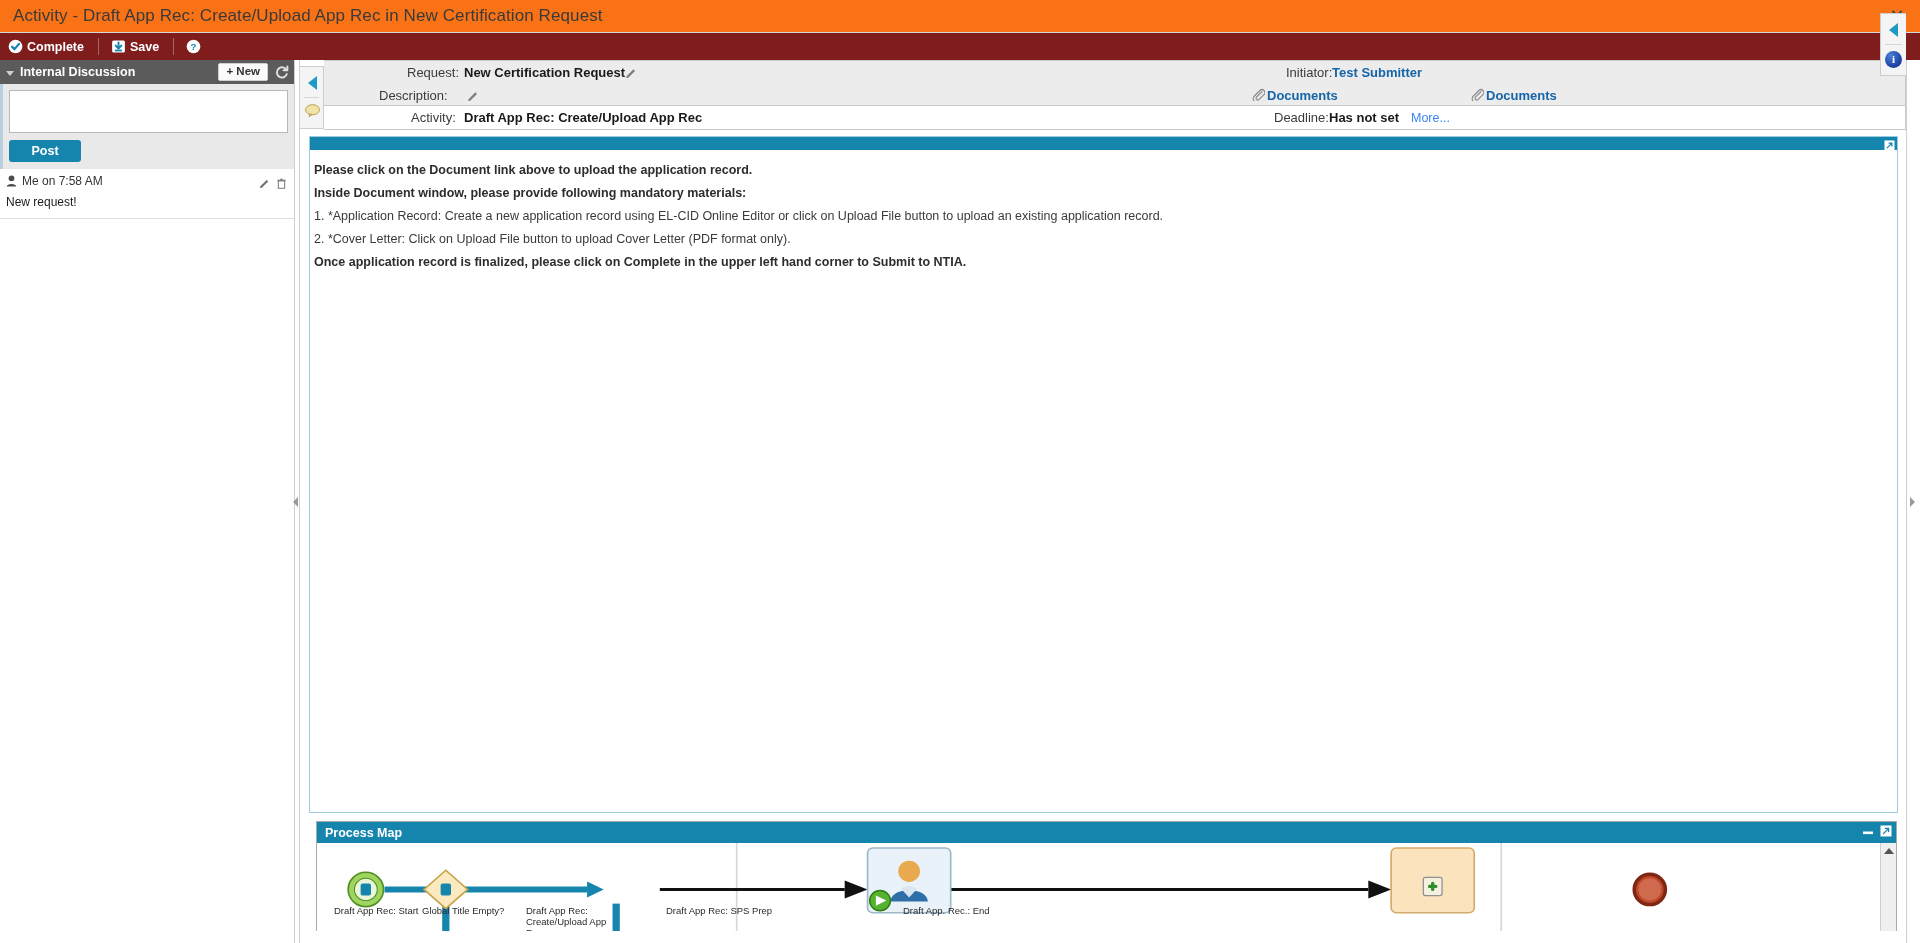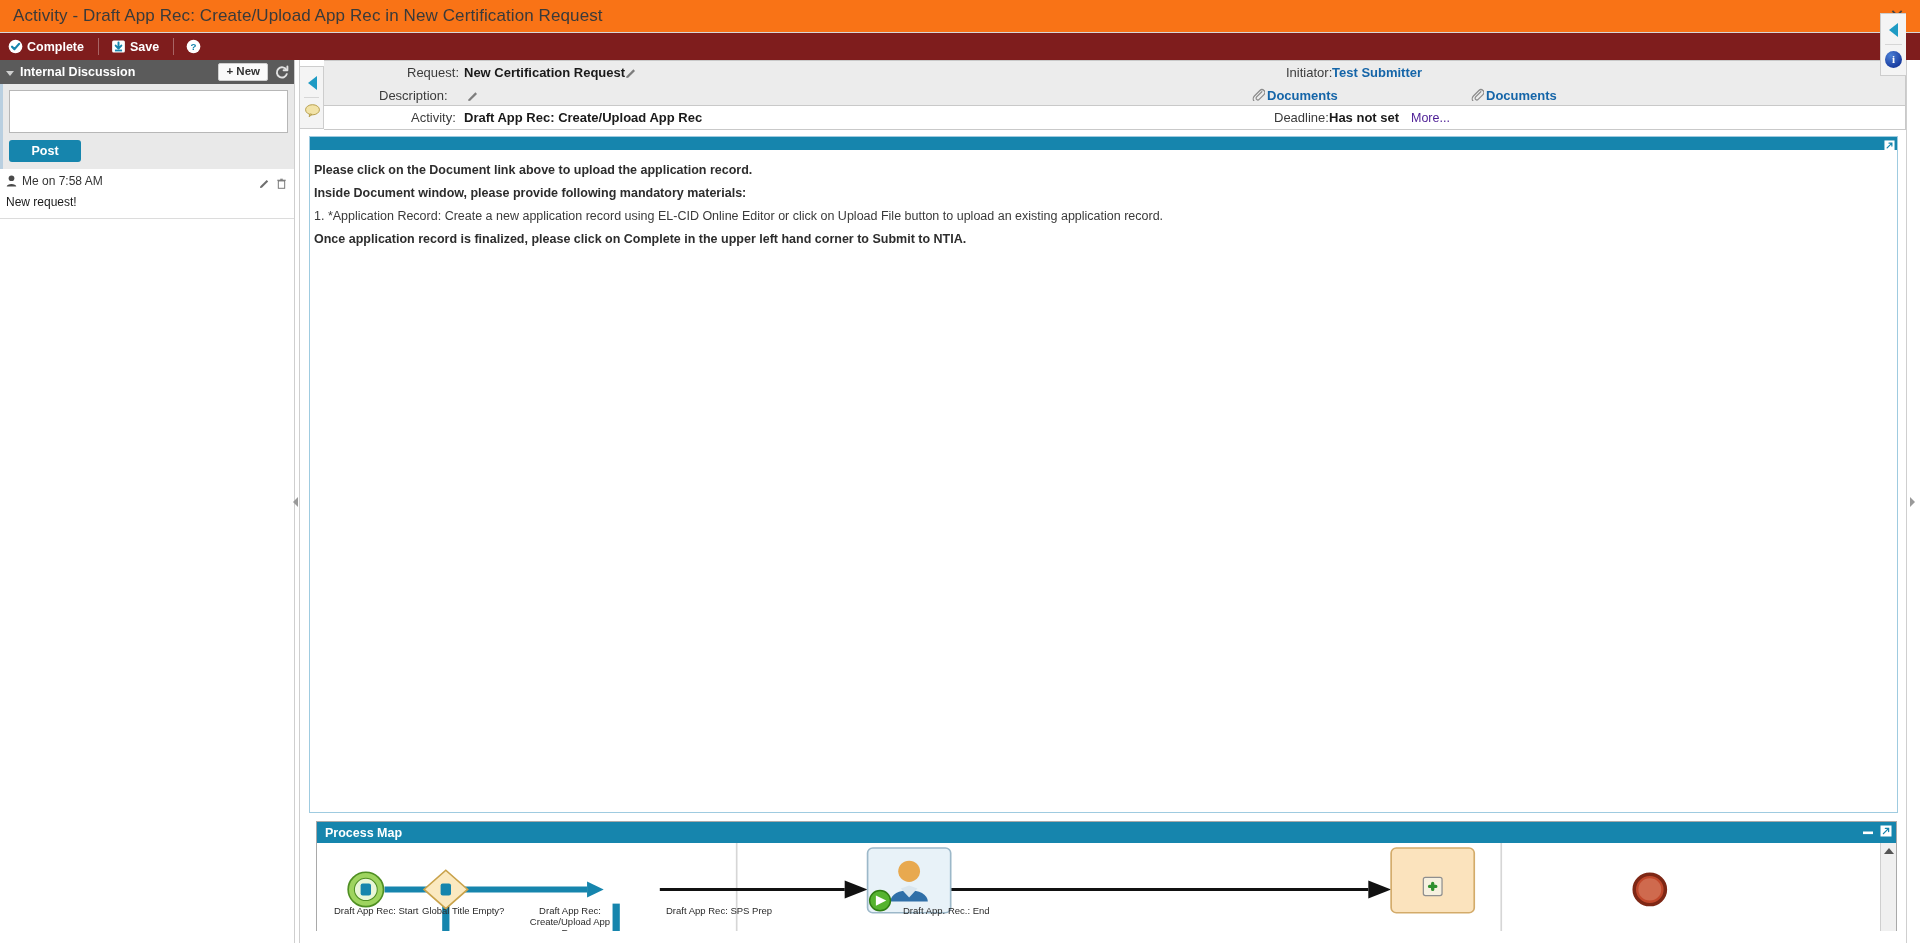--- a/index.html
+++ b/index.html
@@ -278,21 +278,21 @@
     border-left: none;
     height: 24px;
     position: relative;
     font-size: 13px;
     display: flex; align-items: center;
   }
   .act-label { position: absolute; left: 87px; }
   .act-value { position: absolute; left: 140px; }
   .dl-label  { position: absolute; left: 950px; }
   .dl-value  { position: absolute; left: 1005px; }
-  .more-link { position: absolute; left: 1087px; color:#4c1d95; cursor:pointer; font-size:12.5px; }
+  .more-link { position: absolute; left: 1087px; color:#3b82f6; cursor:pointer; font-size:12.5px; }
 
   
   .instr-wrap {
     margin: 6px 8px 0 9px;
     border: 1px solid #9fcbe0;
     background: #fff;
     flex: 1;
     min-height: 0;
     display: flex;
     flex-direction: column;
@@ -360,21 +360,20 @@
   .pm-arrow-up, .pm-arrow-dn {
     position: absolute; left: 50%; transform: translateX(-50%);
     width: 0; height: 0;
   }
   .pm-arrow-up { top: 5px; border-left: 5px solid transparent; border-right: 5px solid transparent; border-bottom: 6px solid #555; }
   .pm-arrow-dn { bottom: 5px; border-left: 5px solid transparent; border-right: 5px solid transparent; border-top: 6px solid #555; }
   .pm-node-label {
     position: absolute;
     font-size: 9.5px;
     color: #2a2a2a;
-    text-align: center;
     line-height: 11px;
     white-space: nowrap;
   }
   .pm-node-label.wrap { white-space: normal; width: 88px; }
 
   
   .right-rail {
     width: 14px;
     flex: 0 0 14px;
     background: #ffffff;
@@ -595,20 +594,21 @@
           <svg viewBox="0 0 12 12" width="11" height="11">
             <rect x="0.5" y="0.5" width="11" height="11" fill="#ffffff"></rect>
             <path d="M3.4 8.6 L8.4 3.6 M5.4 3.4 L8.6 3.4 L8.6 6.6" stroke="#1685ad" stroke-width="1.3" fill="none" stroke-linecap="round"></path>
           </svg>
         </span>
       </div>
       <div class="instr-body">
         <div class="instr-line bold">Please click on the Document link above to upload the application record.</div>
         <div class="instr-line bold">Inside Document window, please provide following mandatory materials:</div>
         <div class="instr-line">1. *Application Record: Create a new application record using EL-CID Online Editor or click on Upload File button to upload an existing application record.</div>
+        <div class="instr-line">2. *Cover Letter: Click on Upload File button to upload Cover Letter (PDF format only).</div>
         <div class="instr-line bold">Once application record is finalized, please click on Complete in the upper left hand corner to Submit to NTIA.</div>
       </div>
     </div>
 
     <div class="pm-wrap">
       <div class="pm-header">
         <span>Process Map</span>
         <span class="pm-ctrls">
           <span class="min-ico">
             <svg viewBox="0 0 12 12" width="12" height="12">

